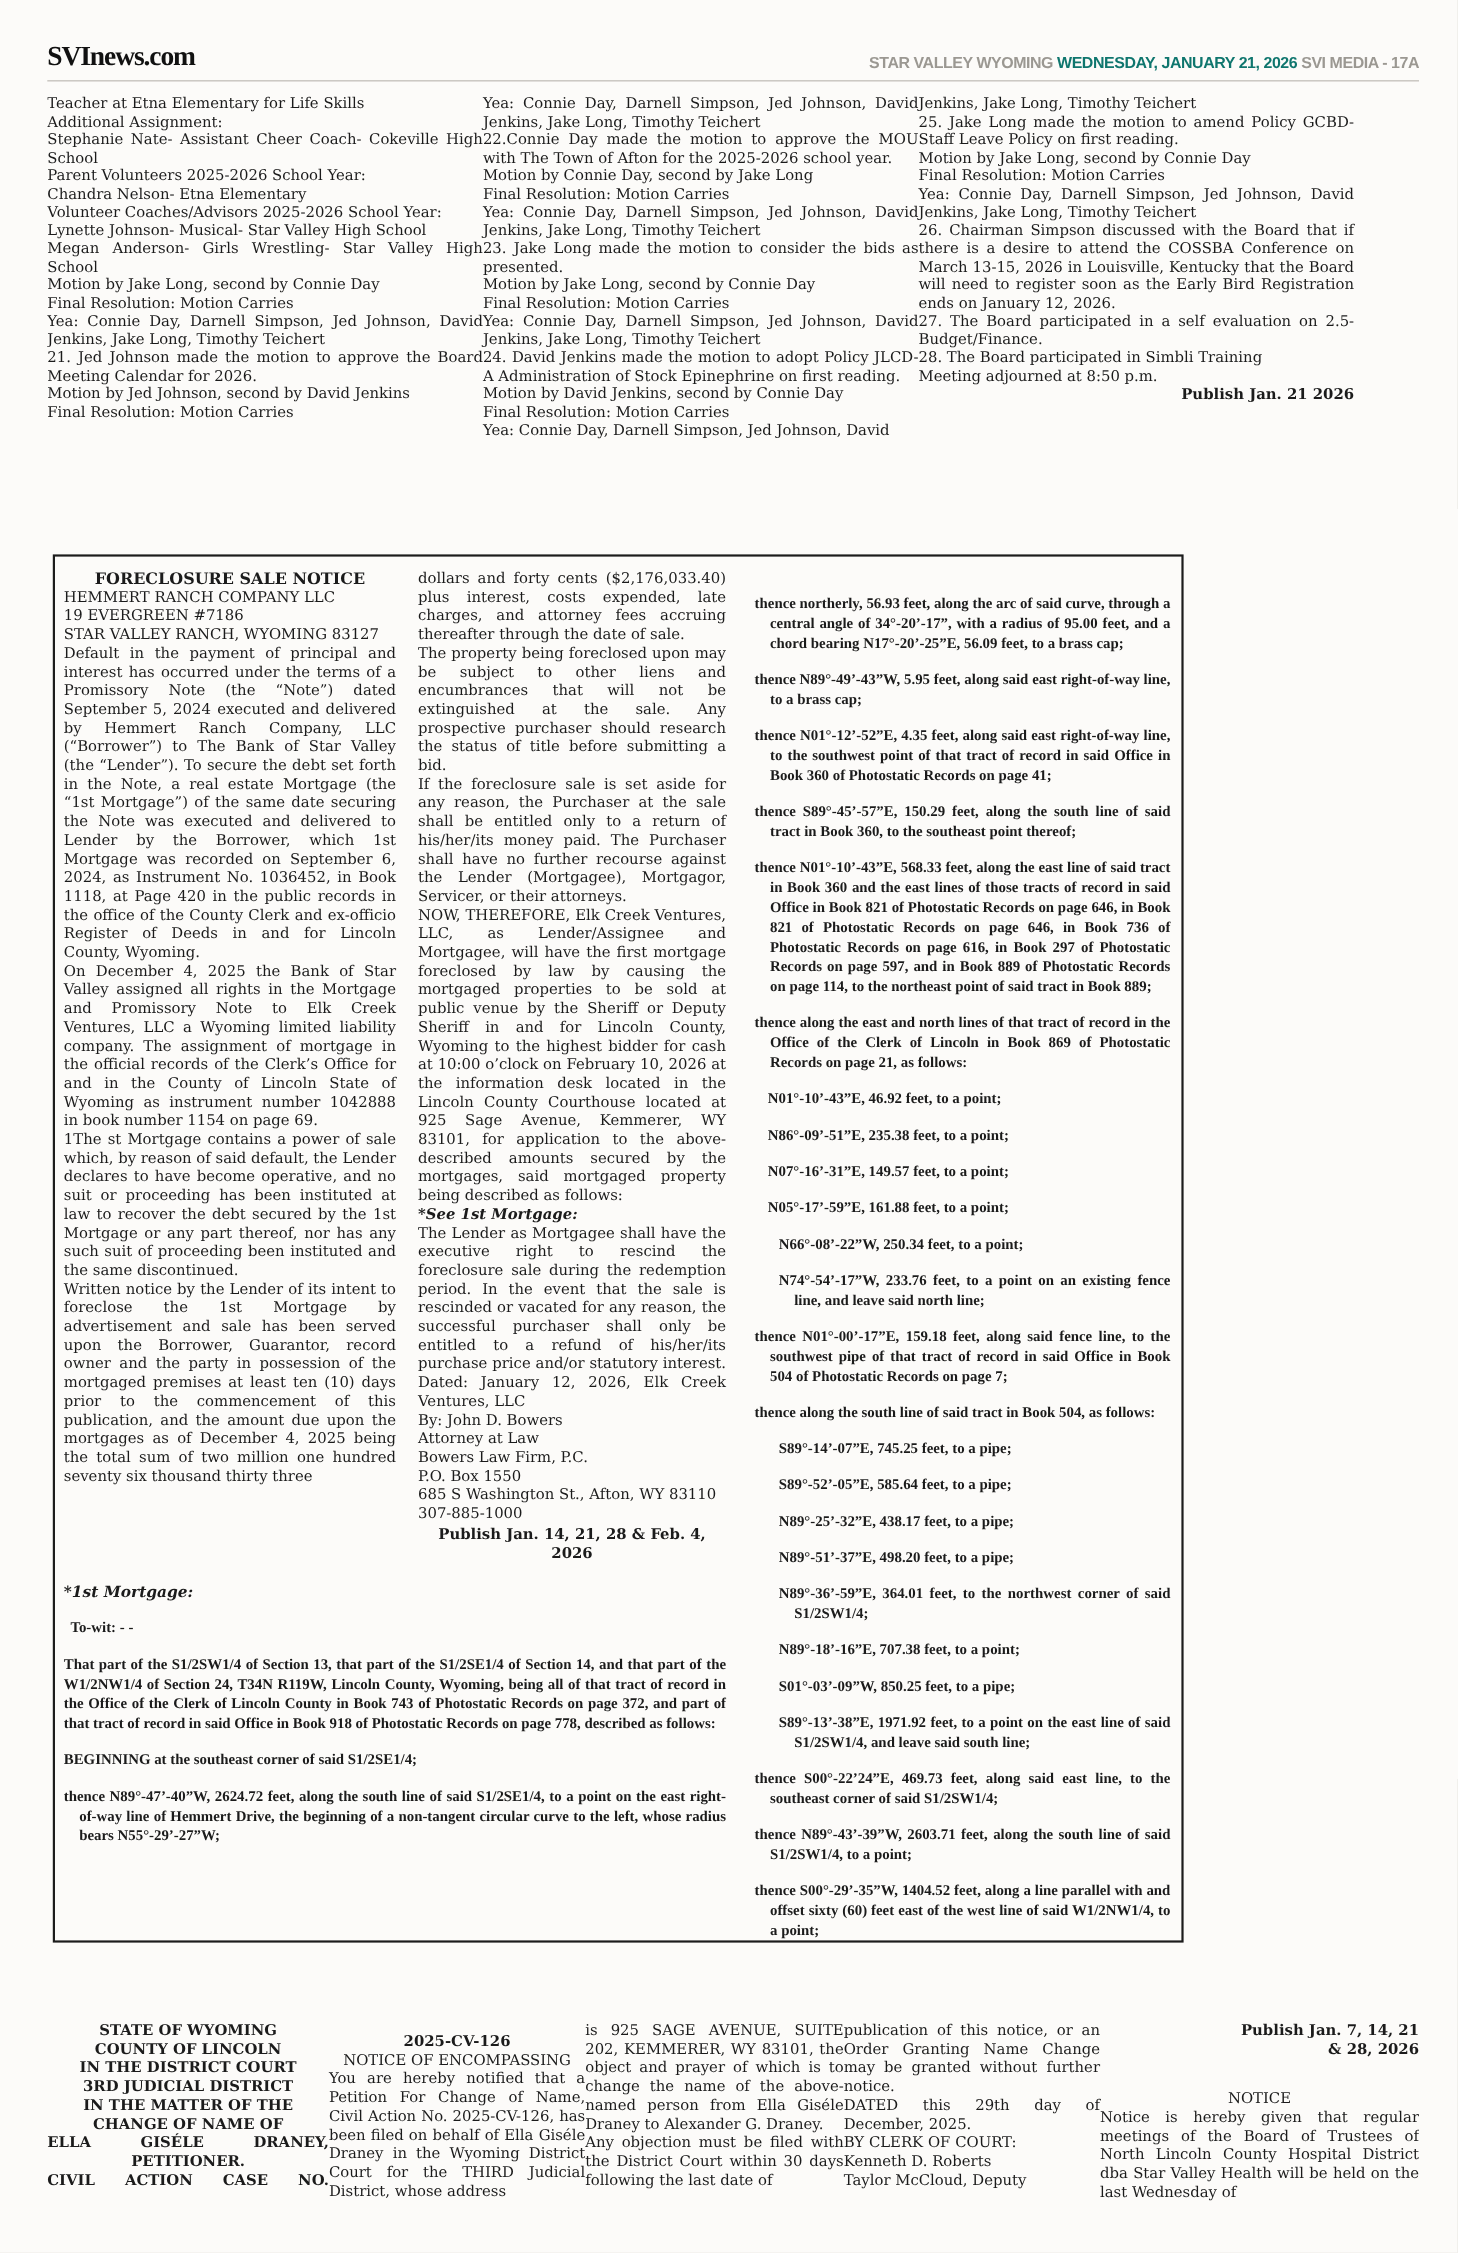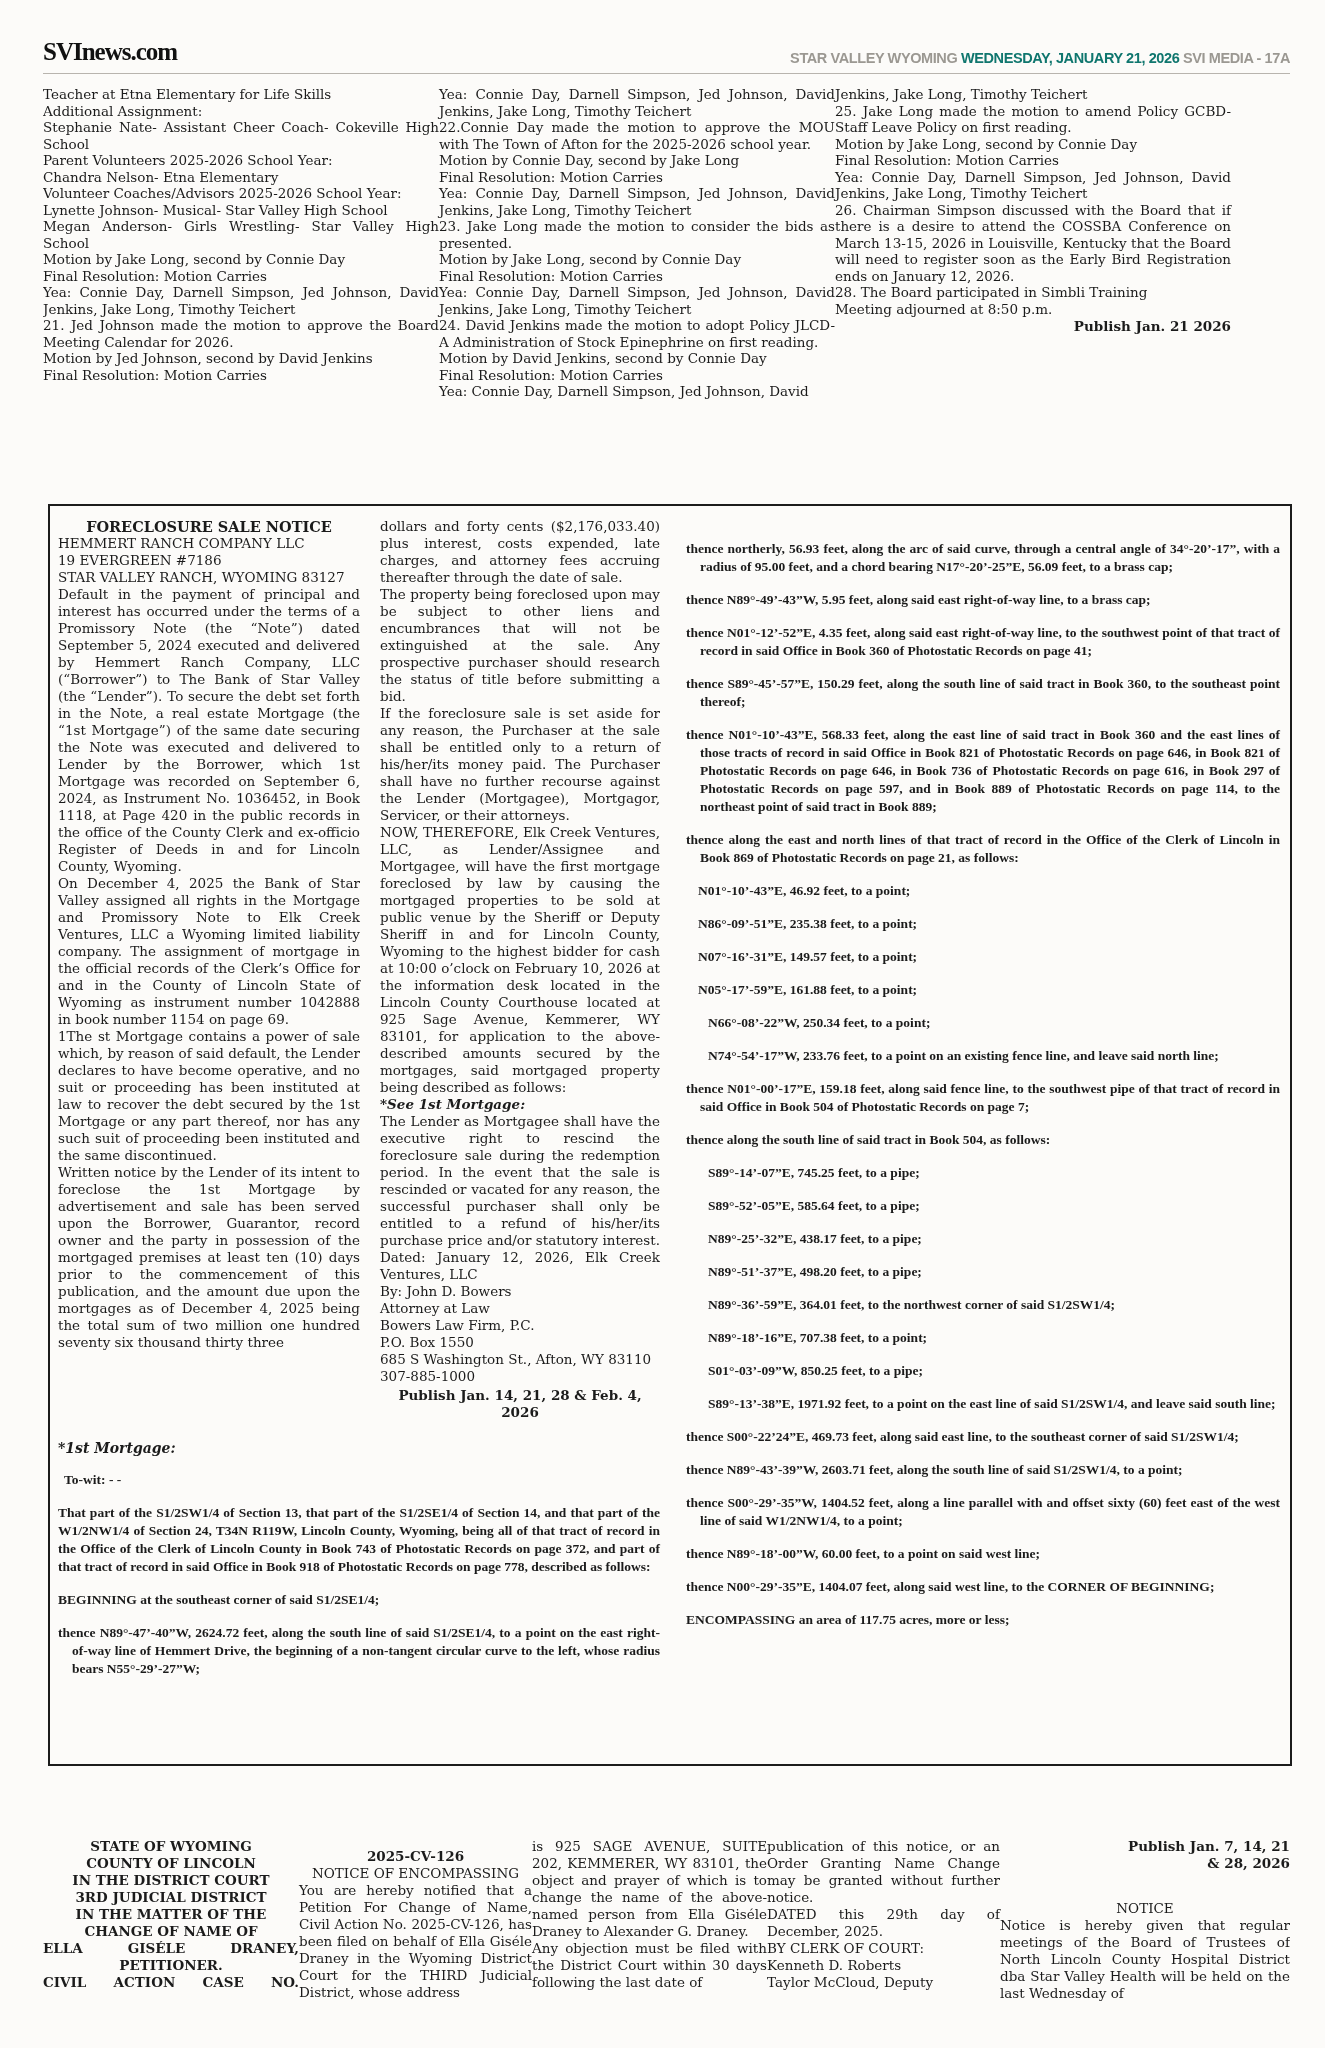--- a/index.html
+++ b/index.html
@@ -16,21 +16,21 @@
   .site-name{font-family:"Liberation Serif",serif;font-weight:bold;font-size:25px;letter-spacing:-1px;color:#111;}
   .masthead-right{font-family:"Liberation Sans",sans-serif;font-weight:bold;font-size:14.5px;letter-spacing:-0.4px;color:#9b9892;white-space:nowrap;}
   .masthead-right .date{color:#0f766e;}
   
   .minutes{display:flex;margin-top:12px;height:408px;overflow:hidden;}
   .mcol{width:396px;font-size:13.5px;line-height:16.5px;text-align:justify;}
   .mcol p{margin:0;}
   .publish-right{font-weight:bold;text-align:right;margin-top:1px !important;}
   
   .fc-box{
-    box-sizing:border-box;margin-top:10px;margin-left:5px;width:1244px;height:1262px;
+    box-sizing:border-box;margin-top:10px;margin-left:5px;width:1028px;height:1262px;
     border:2.5px solid #1c1c1c;padding:12px 10px 0 8px;display:flex;gap:26px;overflow:hidden;
   }
   .fc-left{width:602px;flex:none;}
   .fc-left-cols{display:flex;gap:20px;}
   .fc-c1{width:302px;}
   .fc-c2{width:280px;}
   .fc-c1,.fc-c2{font-size:13.5px;line-height:17px;text-align:justify;}
   .fc-c1 p,.fc-c2 p{margin:0;}
   .fc-title{text-align:center;font-weight:bold;font-size:14.5px;margin:2px 0 4px 0;}
   .see-mortgage,.fm-label{font-weight:bold;font-style:italic;}
@@ -105,20 +105,21 @@
         <p>Yea: Connie Day, Darnell Simpson, Jed Johnson, David</p>
       </div>
     <div class="mcol">
       <div>
           <p>Jenkins, Jake Long, Timothy Teichert</p>
           <p>25. Jake Long made the motion to amend Policy GCBD-Staff Leave Policy on first reading.</p>
           <p>Motion by Jake Long, second by Connie Day</p>
           <p>Final Resolution: Motion Carries</p>
           <p>Yea: Connie Day, Darnell Simpson, Jed Johnson, David Jenkins, Jake Long, Timothy Teichert</p>
           <p>26. Chairman Simpson discussed with the Board that if there is a desire to attend the COSSBA Conference on March 13-15, 2026 in Louisville, Kentucky that the Board will need to register soon as the Early Bird Registration ends on January 12, 2026.</p>
+          <p>27. The Board participated in a self evaluation on 2.5-Budget/Finance.</p>
           <p>28. The Board participated in Simbli Training</p>
           <p>Meeting adjourned at 8:50 p.m.</p>
         </div>
       <p class="publish-right">Publish Jan. 21 2026</p>
     </div>
   </div>
 
   <div class="fc-box">
     <div class="fc-left">
       <div class="fc-left-cols">

